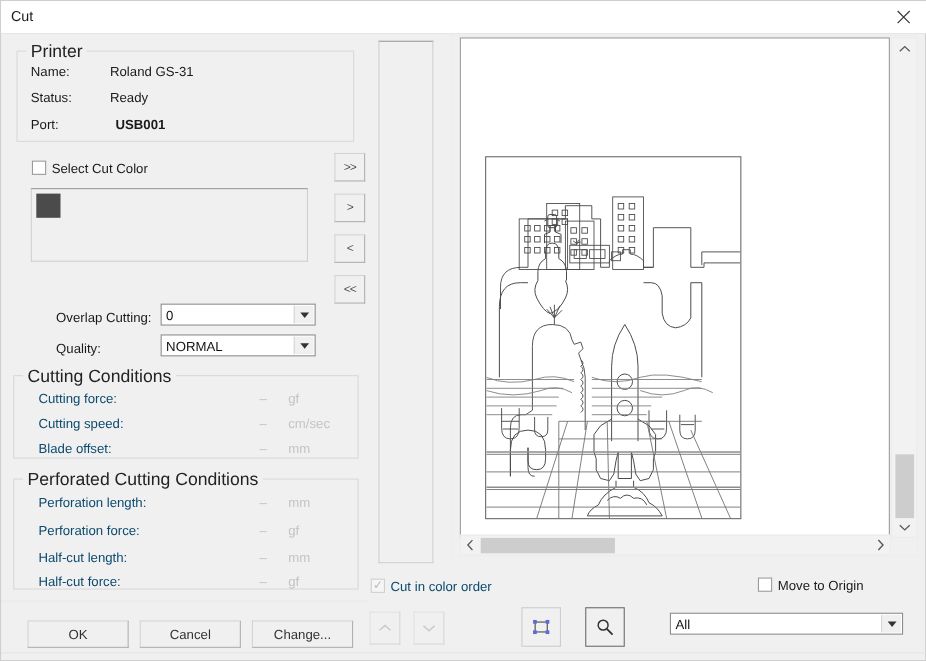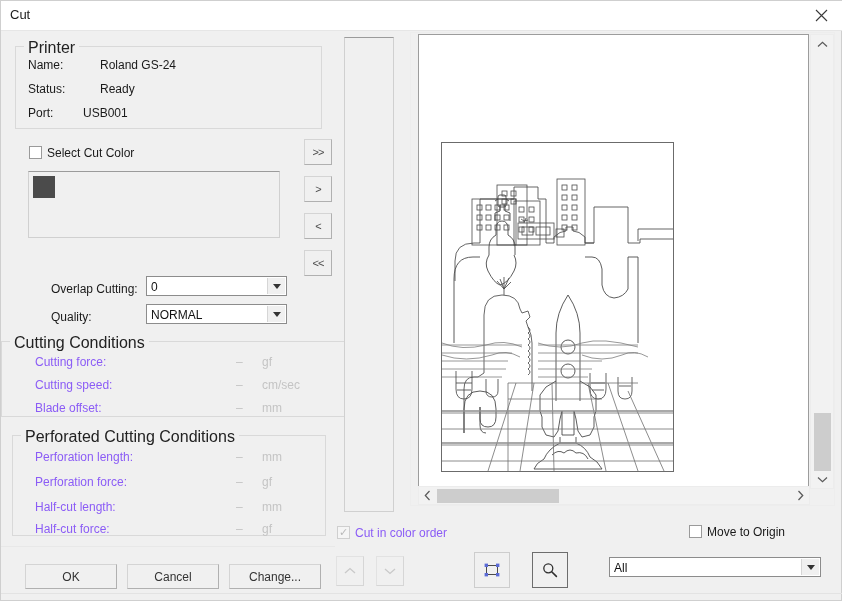--- a/index.html
+++ b/index.html
@@ -17,21 +17,21 @@
   .titlebar .title{position:absolute;left:9px;top:6px;font-size:13px;color:#1b1b1b;}
   .closebtn{position:absolute;right:0;top:0;width:44px;height:29px;display:flex;align-items:center;justify-content:center;}
   .closebtn svg{display:block;}
   .titlebar-sep{position:absolute;left:0;top:29px;width:842px;height:1px;background:#e6e6e6;}
 
   
   .group{position:absolute;border:1px solid #d9d9d9;background:transparent;}
   .group > .glabel{position:absolute;top:-8px;left:8px;background:#f0f0f0;padding:0 4px;font-size:16px;color:#222;}
 
   .lbl{position:absolute;font-size:12px;color:#1a1a1a;white-space:nowrap;}
-  .lbl.dis{color:#8b5cf6;}
+  .lbl.dis{color:#0c4a6e;}
   .val{position:absolute;font-size:12px;color:#1a1a1a;white-space:nowrap;}
   .val.dis{color:#c4c4c4;}
 
   
   .cbx{position:absolute;width:13px;height:13px;border:1px solid #9a9a9a;background:#fff;box-sizing:border-box;}
   .cbx.dis{border-color:#cfcfcf;background:#f5f5f5;}
   .cbx .tick{position:absolute;left:1px;top:0px;font-size:11px;line-height:11px;color:#b9b9b9;}
 
   
   .listbox{position:absolute;background:#f0f0f0;border:1px solid #d0d0d0;border-top:1px solid #9b9b9b;box-sizing:border-box;}
@@ -85,25 +85,25 @@
         </svg>
       </span>
     </div>
   </div>
   <div class="titlebar-sep"></div>
 
   <div class="group" style="left:14px;top:45px;width:305px;height:81px;">
     <div class="glabel">Printer</div>
   </div>
   <div class="lbl" style="left:27px;top:57px;">Name:</div>
-  <div class="val" style="left:99px;top:57px;">Roland GS-24</div>
+  <div class="val" style="left:99px;top:57px;">Roland GS-31</div>
   <div class="lbl" style="left:27px;top:81px;">Status:</div>
   <div class="val" style="left:99px;top:81px;">Ready</div>
   <div class="lbl" style="left:27px;top:105px;">Port:</div>
-  <div class="val" style="left:82px;top:105px;">USB001</div>
+  <div class="val" style="left:104px;top:105px;font-weight:bold;">USB001</div>
 
   <div class="cbx" style="left:28px;top:145px;"></div>
   <div class="lbl" style="left:46px;top:145px;">Select Cut Color</div>
 
   <div class="listbox" style="left:27px;top:170px;width:252px;height:67px;">
     <div class="swatch" style="left:4px;top:4px;"></div>
   </div>
 
   <div class="btn arrowbtn" style="left:303px;top:138px;width:28px;height:26px;">
       <span>&gt;&gt;</span>
@@ -127,21 +127,21 @@
   </div>
 
   <div class="lbl" style="left:50px;top:309px;">Quality:</div>
   <div class="combo" style="left:145px;top:303px;width:141px;height:20px;">
     <div class="ctext">NORMAL</div>
     <div class="cbtn">
         <i></i>
       </div>
   </div>
 
-  <div class="group" style="left:0;top:340px;width:312px;height:74px;padding-left:32px;">
+  <div class="group" style="left:11px;top:340px;width:312px;height:74px;">
     <div class="glabel">Cutting Conditions</div>
   </div>
   <div class="lbl dis" style="left:34px;top:354px;">Cutting force:</div>
   <div class="val dis" style="left:235px;top:354px;">–</div>
   <div class="val dis" style="left:261px;top:354px;">gf</div>
   <div class="lbl dis" style="left:34px;top:377px;">Cutting speed:</div>
   <div class="val dis" style="left:235px;top:377px;">–</div>
   <div class="val dis" style="left:261px;top:377px;">cm/sec</div>
   <div class="lbl dis" style="left:34px;top:400px;">Blade offset:</div>
   <div class="val dis" style="left:235px;top:400px;">–</div>

